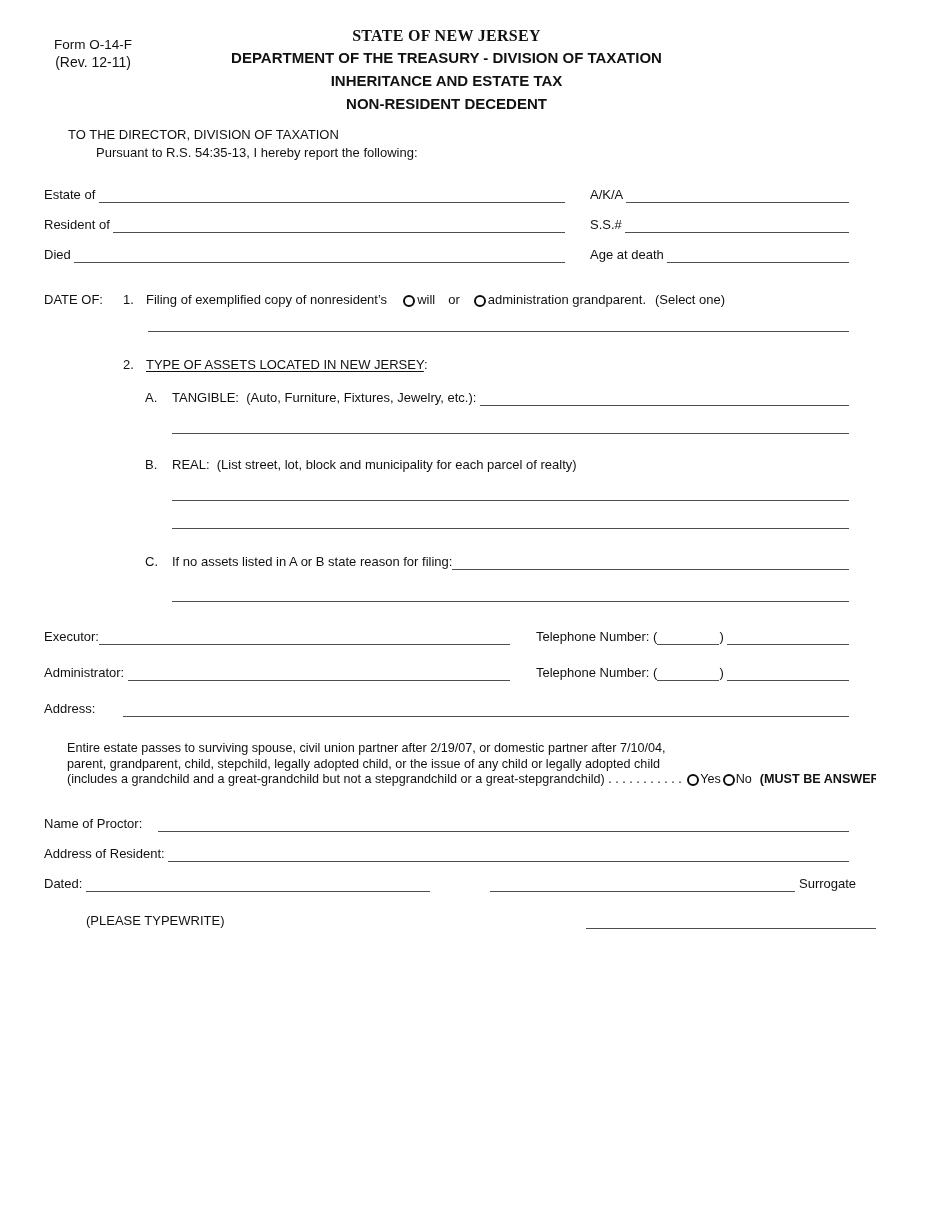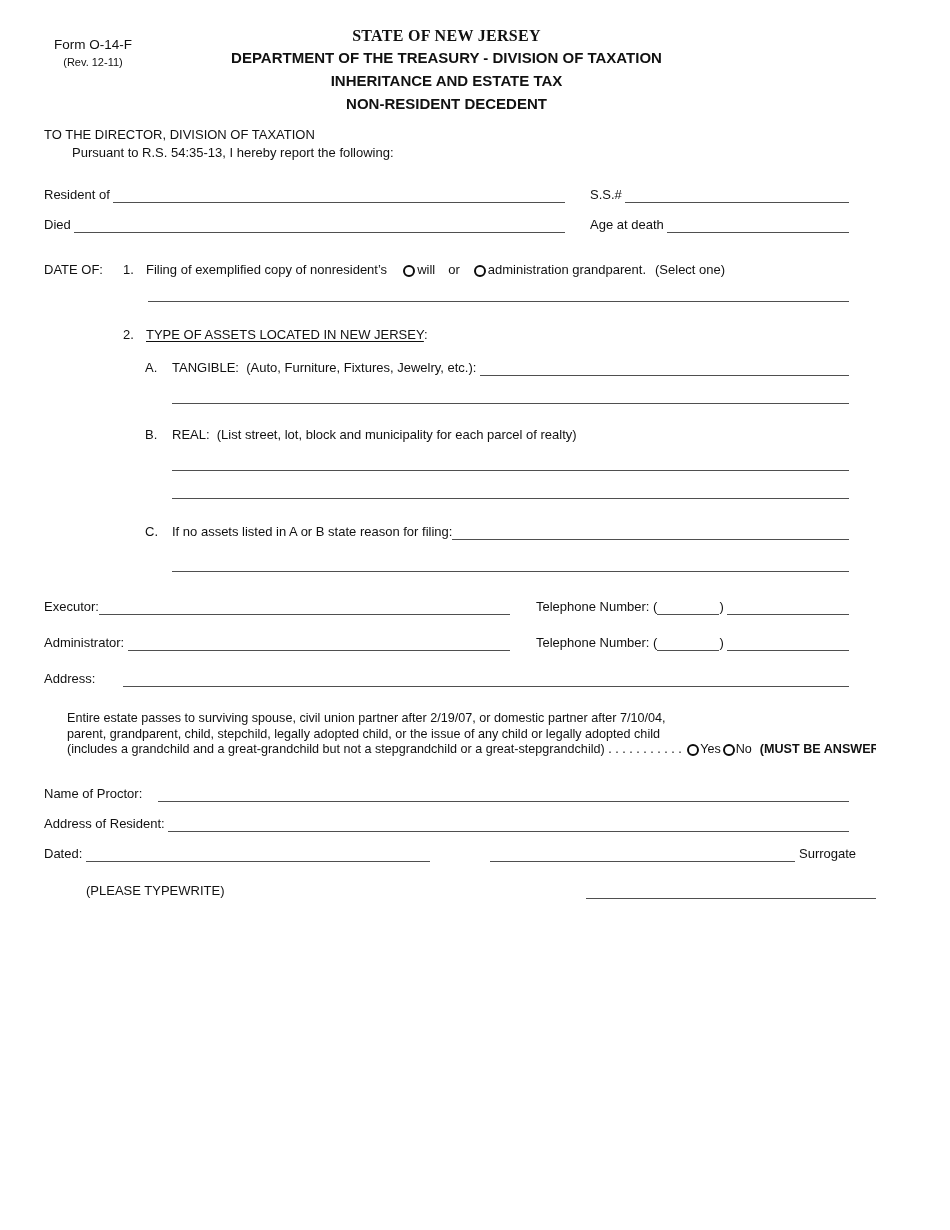--- a/index.html
+++ b/index.html
@@ -6,26 +6,26 @@
   html,body { background:#fff; }
   body { font-family:"Liberation Sans", sans-serif; color:#111; }
   .page {
     position:relative; width:876px; height:1230px; background:#ffffff;
     padding:0 27px 0 44px; overflow:hidden;
     font-size:13px; line-height:17px;
   }
   
   .formno { position:absolute; left:50px; top:36px; width:86px; text-align:center; }
   .formno .num { font-size:13.5px; }
-  .formno .rev { font-size:11px; margin-top:1px; }
+  .formno .rev { font-size:14px; margin-top:1px; }
   .titles { padding-top:27px; text-align:center; }
   .t-serif { font-family:"Liberation Serif", serif; font-weight:bold; font-size:16px; letter-spacing:.3px; margin-bottom:5px; }
   .t-sans  { font-weight:bold; font-size:15px; margin-bottom:6px; }
   
-  .intro { margin-top:14px; }
+  .intro { margin-top:14px;margin-left:24px; }
   .intro .indent { margin-left:28px; margin-top:1px; }
   
   .row { display:flex; align-items:flex-end; }
   .lbl { white-space:pre; flex:none; }
   .blank { flex:1 1 auto; border-bottom:1px solid #4f4f4f; height:14px; min-width:10px; }
   .blank.fixed { flex:none; }
   .gap25 { flex:none; width:25px; }
   
   .fields { margin-top:12px; }
   .fieldrow { height:30px; }
@@ -95,20 +95,31 @@
   </div>
 
   <div class="intro">
     <div>TO THE DIRECTOR, DIVISION OF TAXATION</div>
     <div class="indent">Pursuant to R.S. 54:35-13, I hereby report the following:</div>
   </div>
 
   <div class="fields">
     <div class="row fieldrow">
       <div class="left">
+        <span class="lbl">Estate of </span>
+        <span class="blank"></span>
+      </div>
+      <div class="gap25"></div>
+      <div class="right">
+        <span class="lbl">A/K/A </span>
+        <span class="blank"></span>
+      </div>
+    </div>
+    <div class="row fieldrow">
+      <div class="left">
         <span class="lbl">Resident of </span>
         <span class="blank"></span>
       </div>
       <div class="gap25"></div>
       <div class="right">
         <span class="lbl">S.S.# </span>
         <span class="blank"></span>
       </div>
     </div>
     <div class="row fieldrow">

